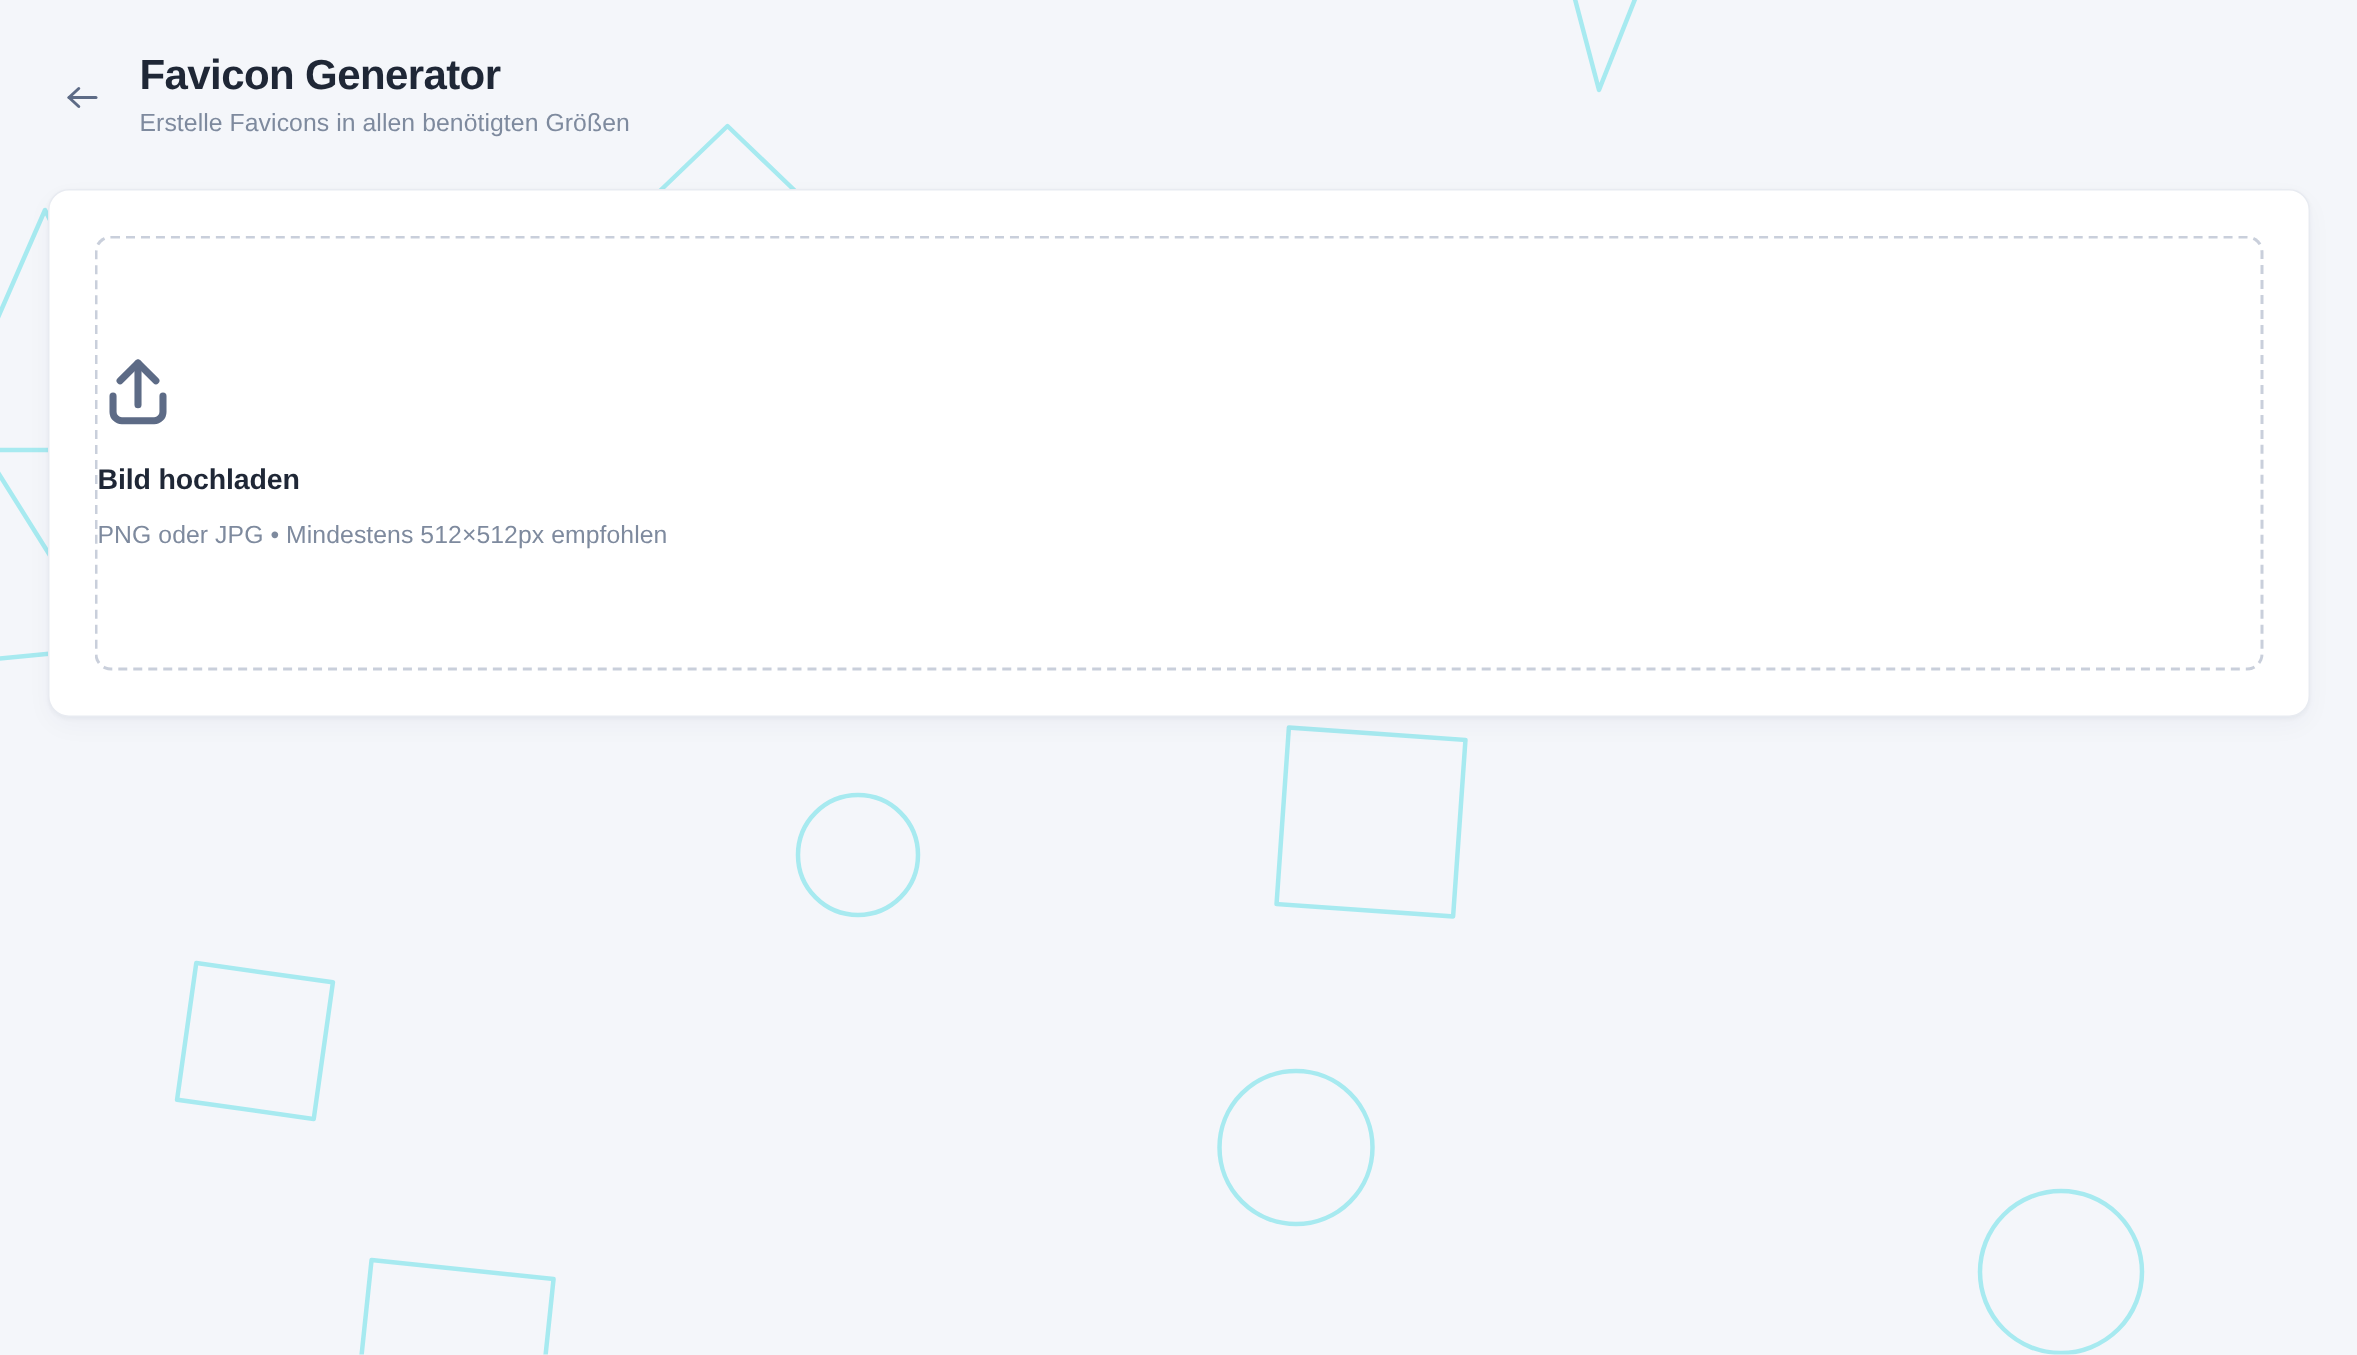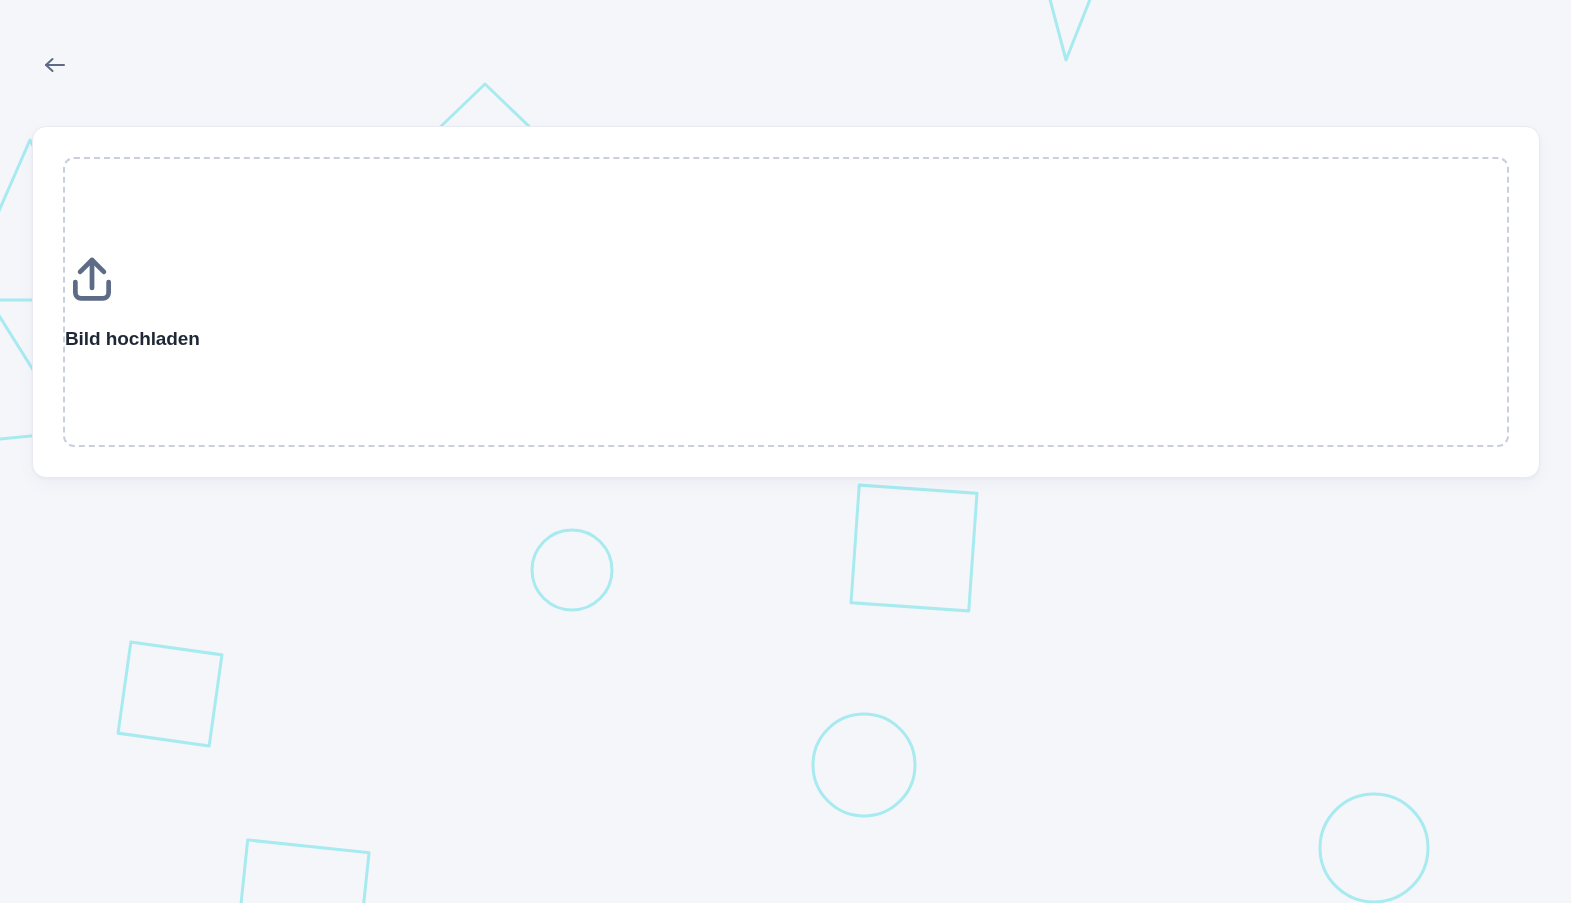--- a/index.html
+++ b/index.html
@@ -147,31 +147,36 @@
 
 <div class="header">
 
   <div class="back-button">
     <svg width="26" height="22" viewBox="0 0 26 22" fill="none" xmlns="http://www.w3.org/2000/svg">
       <path d="M22 11 H4" stroke="#5d6b86" stroke-width="2" stroke-linecap="round"></path>
       <path d="M10.5 5 L4 11 L10.5 17" stroke="#5d6b86" stroke-width="2" stroke-linecap="round" stroke-linejoin="round"></path>
     </svg>
   </div>
 
+  <div class="header-texts">
+    <div class="page-title">Favicon Generator</div>
+    <div class="page-subtitle">Erstelle Favicons in allen benötigten Größen</div>
+  </div>
 
 </div>
 
 <div class="upload-card">
 
   <div class="dropzone">
 
     <svg class="upload-icon" viewBox="0 0 24 24" fill="none" xmlns="http://www.w3.org/2000/svg">
       <path d="M12 3.2 V15.5" stroke="#5d6b86" stroke-width="2.1" stroke-linecap="round"></path>
       <path d="M6.7 8.4 L12 3.1 L17.3 8.4" stroke="#5d6b86" stroke-width="2.1" stroke-linecap="round" stroke-linejoin="round"></path>
       <path d="M4.6 12.9 V17.6 A2.6 2.6 0 0 0 7.2 20.2 H16.8 A2.6 2.6 0 0 0 19.4 17.6 V12.9" stroke="#5d6b86" stroke-width="2.1" stroke-linecap="round" stroke-linejoin="round"></path>
     </svg>
 
     <div class="dropzone-title">Bild hochladen</div>
 
+    <div class="dropzone-hint">PNG oder JPG • Mindestens 512×512px empfohlen</div>
 
   </div>
 
 </div>
 
 </body></html>

